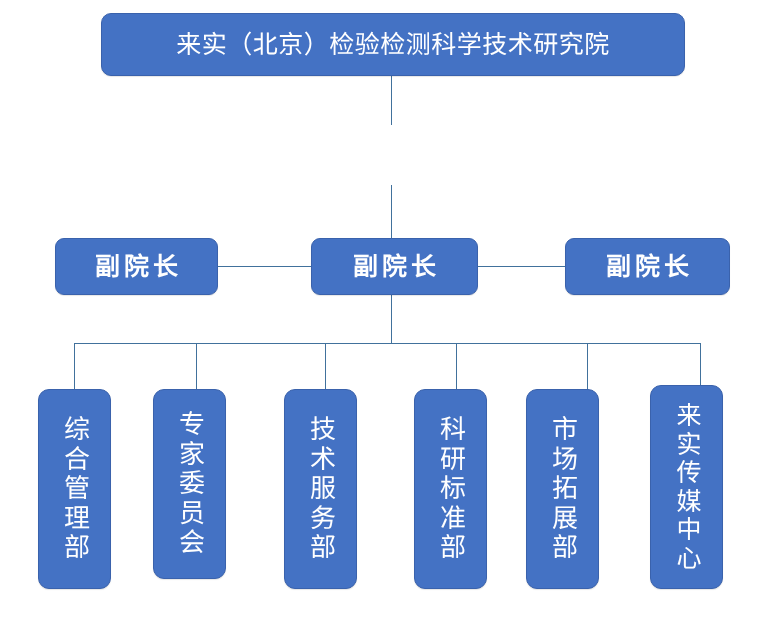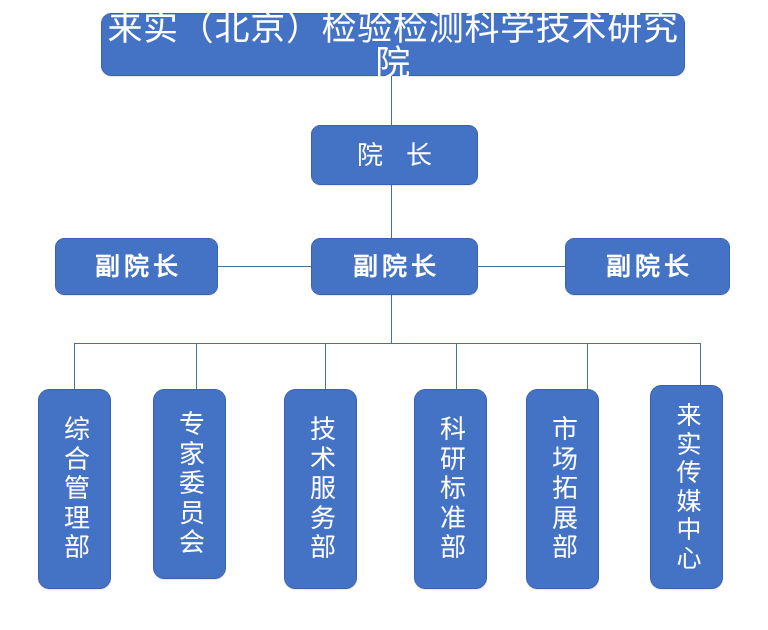--- a/index.html
+++ b/index.html
@@ -47,21 +47,21 @@
     user-select: none;
   }
 
   
   .node.root {
     left: 101px;
     top: 13px;
     width: 584px;
     height: 63px;
     border-radius: 10px;
-    font-size: 35px;
+    font-size: 25px;
   }
 
   
   .node.pres {
     left: 311px;
     top: 125px;
     width: 167px;
     height: 60px;
     font-size: 26px;
   }
@@ -123,23 +123,20 @@
   <div class="conn v" style="left:196px; top:343px; height:46px;"></div>
   <div class="conn v" style="left:325px; top:343px; height:46px;"></div>
   <div class="conn v" style="left:456px; top:343px; height:46px;"></div>
   <div class="conn v" style="left:587px; top:343px; height:46px;"></div>
   <div class="conn v" style="left:700px; top:343px; height:42px;"></div>
 
   <div class="node root">
     <span class="txt">来实（北京）检验检测科学技术研究院</span>
   </div>
 
-  <div class="node pres">
-    <span class="txt">院 长</span>
-  </div>
 
   <div class="node vp vp-left">
     <span class="txt">副院长</span>
   </div>
   <div class="node vp vp-mid">
     <span class="txt">副院长</span>
   </div>
   <div class="node vp vp-right">
     <span class="txt">副院长</span>
   </div>

